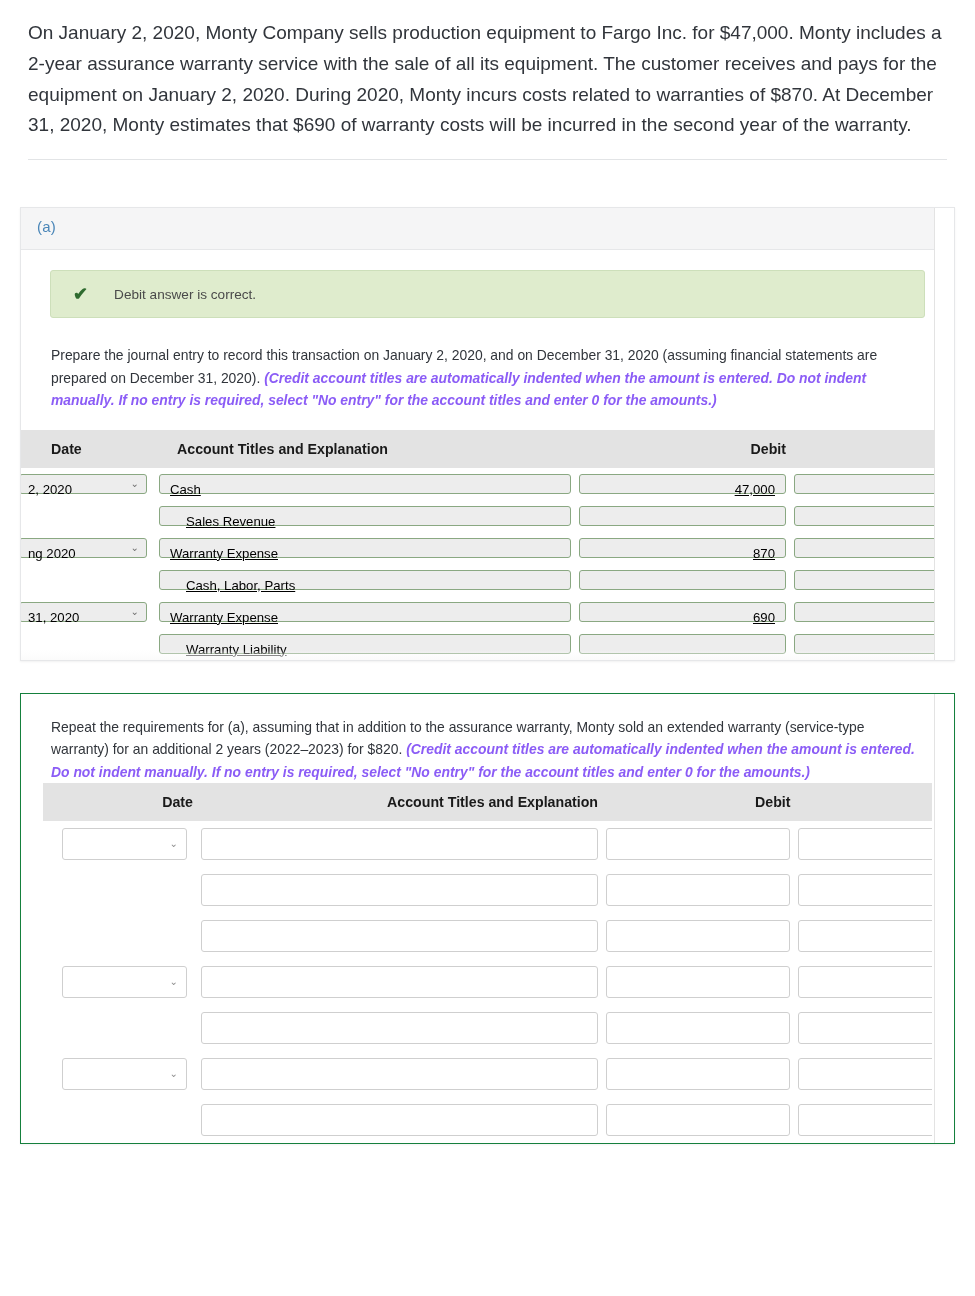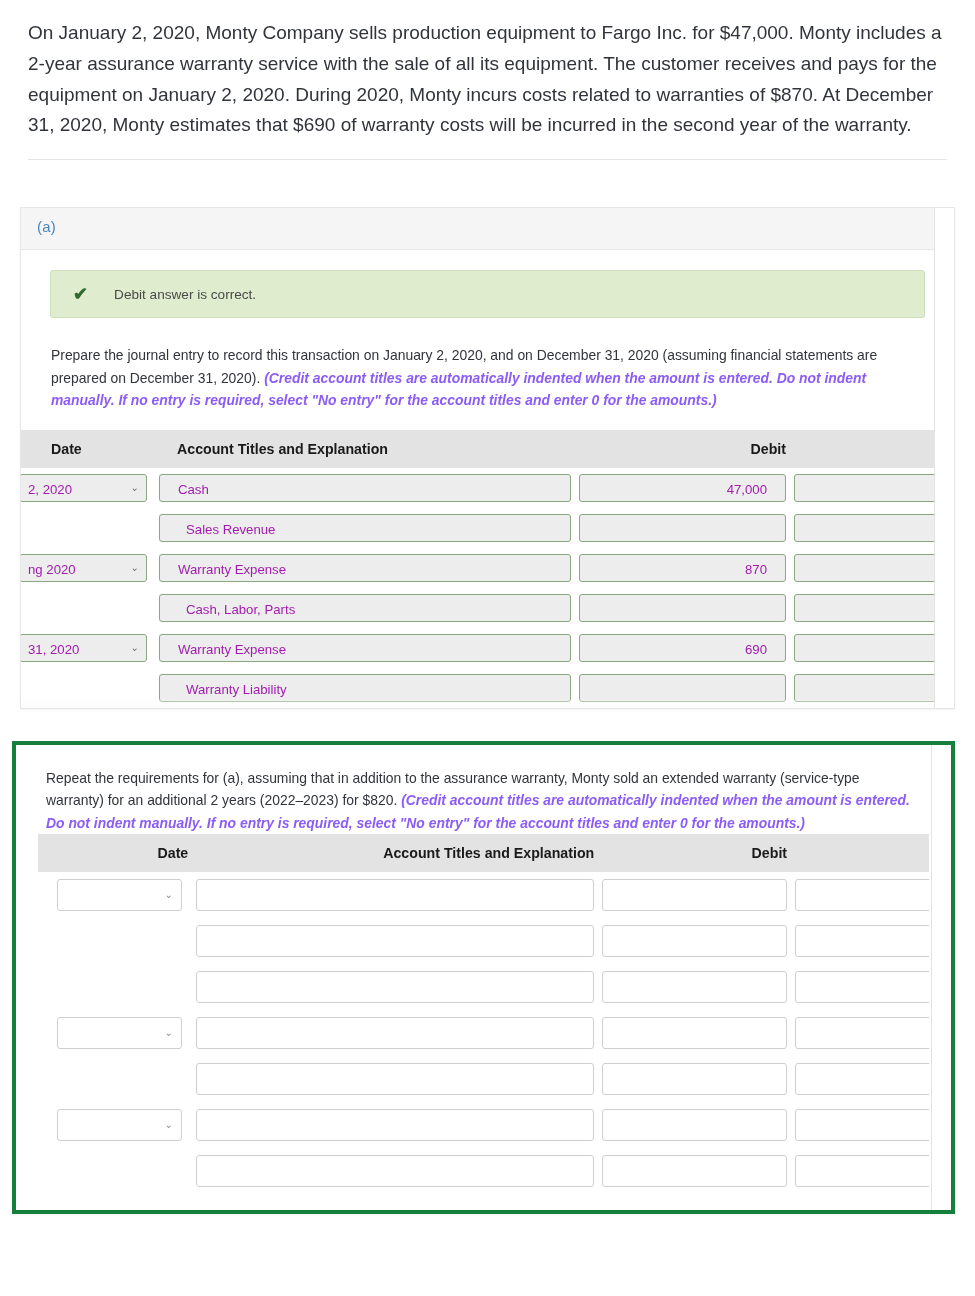--- a/index.html
+++ b/index.html
@@ -127,22 +127,22 @@
   .tableA th.h-date { text-align: left; padding-left: 58px; }
   .tableA th.h-acct { text-align: left; padding-left: 22px; }
 
   
   .sel-green, .inp-green {
     background: #ededed;
     border: 1px solid #8aa882;
     border-radius: 3px;
     font-family: "Liberation Sans", sans-serif;
     font-size: 13.2px;
-    color: #a21caf;
-    height: 28px;
+    color: #000000;
+    height: 20px;
     width: 100%;
   }
   .sel-green {
     -webkit-appearance: none;
     appearance: none;
     padding: 0 22px 0 8px;
     position: relative;
   }
   .sel-wrap {
     position: relative;
@@ -158,23 +158,24 @@
     font-size: 10px;
     color: #6f6f6f;
   }
   .sel-txt {
     display: block;
     line-height: 29px;
     white-space: nowrap;
     overflow: hidden;
   }
   .inp-green {
-    padding: 0 18px;
+    padding: 0 10px;
     line-height: 29px;
     display: block;
+    text-decoration: underline;
   }
   .inp-green.acct { text-align: left; }
   .inp-green.acct.indent { padding-left: 26px; }
   .inp-green.amt { text-align: right; }
 
   .cell-acct  { padding-left: 8px; padding-right: 12px; }
   .cell-amt   { padding-left: 4px; padding-right: 12px; }
 
   
   .tableB { width: 100%; margin-top: 0; }
@@ -204,25 +205,25 @@
     position: absolute; right: 9px; top: 50%;
     transform: translateY(-55%); pointer-events: none;
     font-size: 10px; color: #8d8d8d;
   }
   .inp-plain { display: block; padding: 0 10px; }
   .rowB td { padding: 6px 4px; height: 46px; }
 
   
   .panel2 {
     position: relative;
-    margin: 32px 20px 0 12px;
+    margin: 32px 20px 0 20px;
     background: #ffffff;
-    border: 4px solid #15803d;
+    border: 1px solid #15803d;
     box-shadow: 0 1px 2px rgba(0,0,0,0.05);
-    padding: 20px 22px 16px 22px;
+    padding: 20px 22px 0 22px;
     overflow: hidden;
   }
   .panel2-inner { overflow: hidden; }
   .tableB-scroll { margin-right: -60px; }
 
   
   .gutter {
     position: absolute;
     top: 0;
     right: 0;

